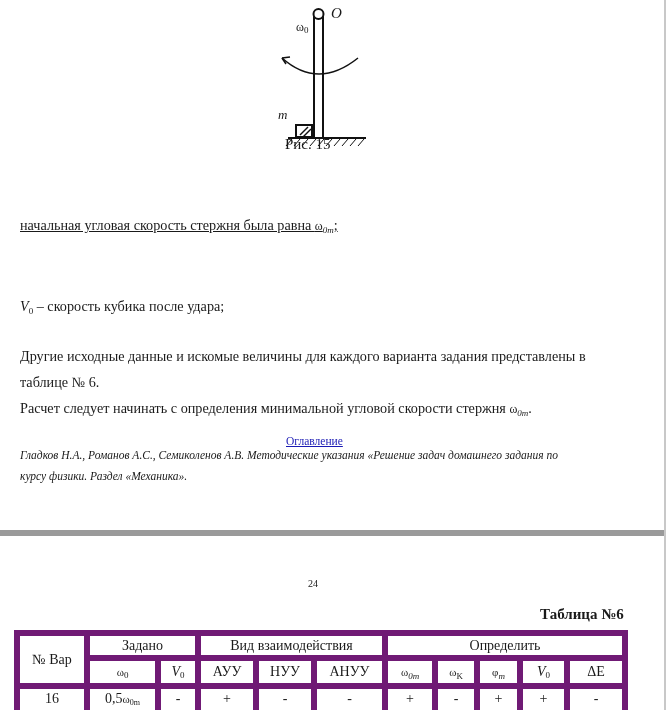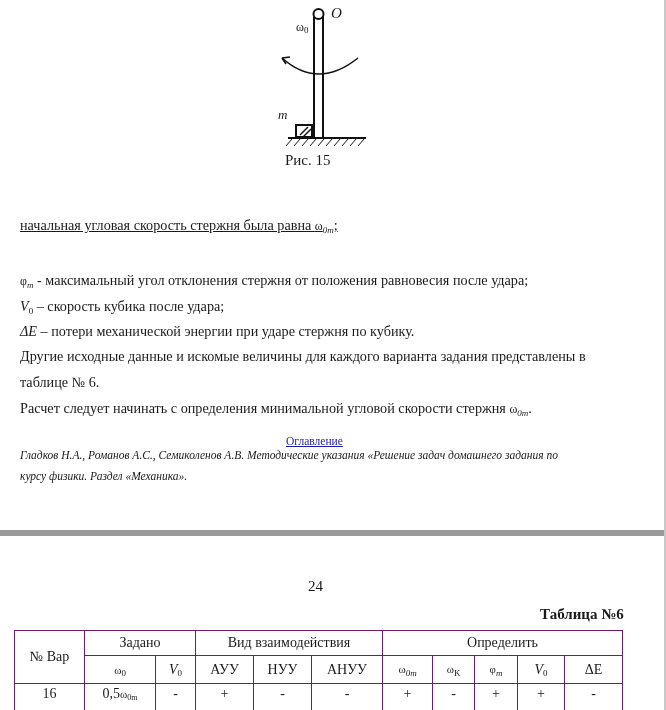--- a/index.html
+++ b/index.html
@@ -9,39 +9,39 @@
     font-family:"Liberation Serif","DejaVu Serif",serif;
     color:#1a1a1a;
   }
   .page1 { position:absolute; left:0; top:0; width:664px; height:530px; background:#fff; }
   .page2 { position:absolute; left:0; top:536px; width:664px; height:174px; background:#fff; }
   .right-edge { position:absolute; right:0; top:0; width:2px; height:710px; background:#c8c8c8; }
   .page-gap { position:absolute; left:0; top:530px; width:666px; height:6px; background:#9a9a9a; }
   .page-gap-light { position:absolute; left:0; top:536px; width:666px; height:2px; background:#e6e6e6; }
 
   .figure { position:absolute; left:270px; top:0; width:110px; height:175px; }
-  .fig-caption { position:absolute; left:285px; top:152px; font-size:15px; }
+  .fig-caption { position:absolute; left:285px; top:136px; font-size:15px; }
 
   .txt { position:absolute; left:20px; font-size:14.2px; white-space:nowrap; line-height:18px; }
   .sym { font-size:12px; }
   .sub { font-size:9px; vertical-align:-3px; font-style:italic; }
   .ital { font-style:italic; }
 
   .toc-link { position:absolute; left:286px; top:435px; font-size:11.5px; color:#1a1ab4; text-decoration:underline; }
   .ref { position:absolute; left:20px; font-size:11.5px; white-space:nowrap;font-style:italic; }
 
-  .page-num { position:absolute; left:308px; top:578px; font-size:15px; }
+  .page-num { position:absolute; left:308px; top:578px; font-size:10px; }
   .table-label { position:absolute; left:540px; top:606px; font-size:15px;font-weight:bold; }
 
   table.t6 {
     position:absolute; left:14px; top:630px;
     border-collapse:collapse; font-size:14px;
   }
   table.t6 td {
-    border:1px solid #701a75; text-align:center; padding:0; vertical-align:middle;
+    border:6px solid #701a75; text-align:center; padding:0; vertical-align:middle;
   }
   .c-sym { font-size:11px; }
 </style>
 </head>
 <body>
 
 <div class="page1">
 
   <svg class="figure" viewBox="0 0 110 175" width="110" height="175">
 
@@ -73,28 +73,22 @@
   <span style="position:absolute;left:331px;top:5px;font-size:15px;font-style:italic;">O</span>
   <span style="position:absolute;left:296px;top:20px;font-size:12px;">
     <span>ω</span><span style="font-size:9px;vertical-align:-2px;">0</span>
   </span>
   <span style="position:absolute;left:278px;top:107px;font-size:13px;font-style:italic;">m</span>
   <div class="fig-caption">Рис. 15</div>
 
   <div class="txt" style="top:216px;text-decoration:underline;">
     <span>начальная угловая скорость стержня была равна </span><span class="sym">ω</span><span class="sub">0m</span><span>;</span>
   </div>
-  <div class="txt" style="top:271px;">
-    <span class="sym">φ</span><span class="sub">m</span><span> - максимальный угол отклонения стержня от положения равновесия после удара;</span>
-  </div>
   <div class="txt" style="top:297px;">
     <span class="ital">V</span><span class="sub" style="font-style:normal;">0</span><span> – скорость кубика после удара;</span>
-  </div>
-  <div class="txt" style="top:322px;">
-    <span class="ital">ΔE</span><span> – потери механической энергии при ударе стержня по кубику.</span>
   </div>
 
   <div class="txt" style="top:347px;">Другие исходные данные и искомые величины для каждого варианта задания представлены в</div>
   <div class="txt" style="top:373px;">таблице № 6.</div>
   <div class="txt" style="top:399px;">
     <span>Расчет следует начинать с определения минимальной угловой скорости стержня </span><span class="sym">ω</span><span class="sub">0m</span><span>.</span>
   </div>
 
   <a class="toc-link">Оглавление</a>
   <div class="ref" style="top:449px;">Гладков Н.А., Романов А.С., Семиколенов А.В. Методические указания «Решение задач домашнего задания по</div>

